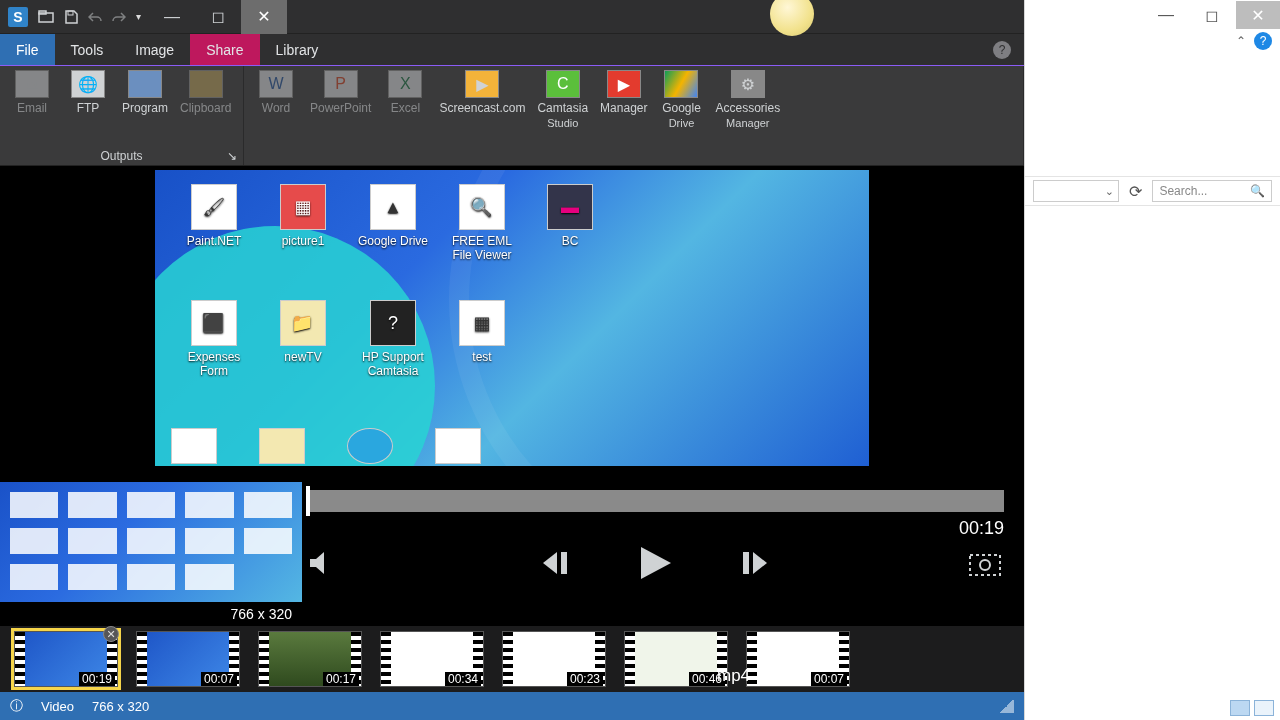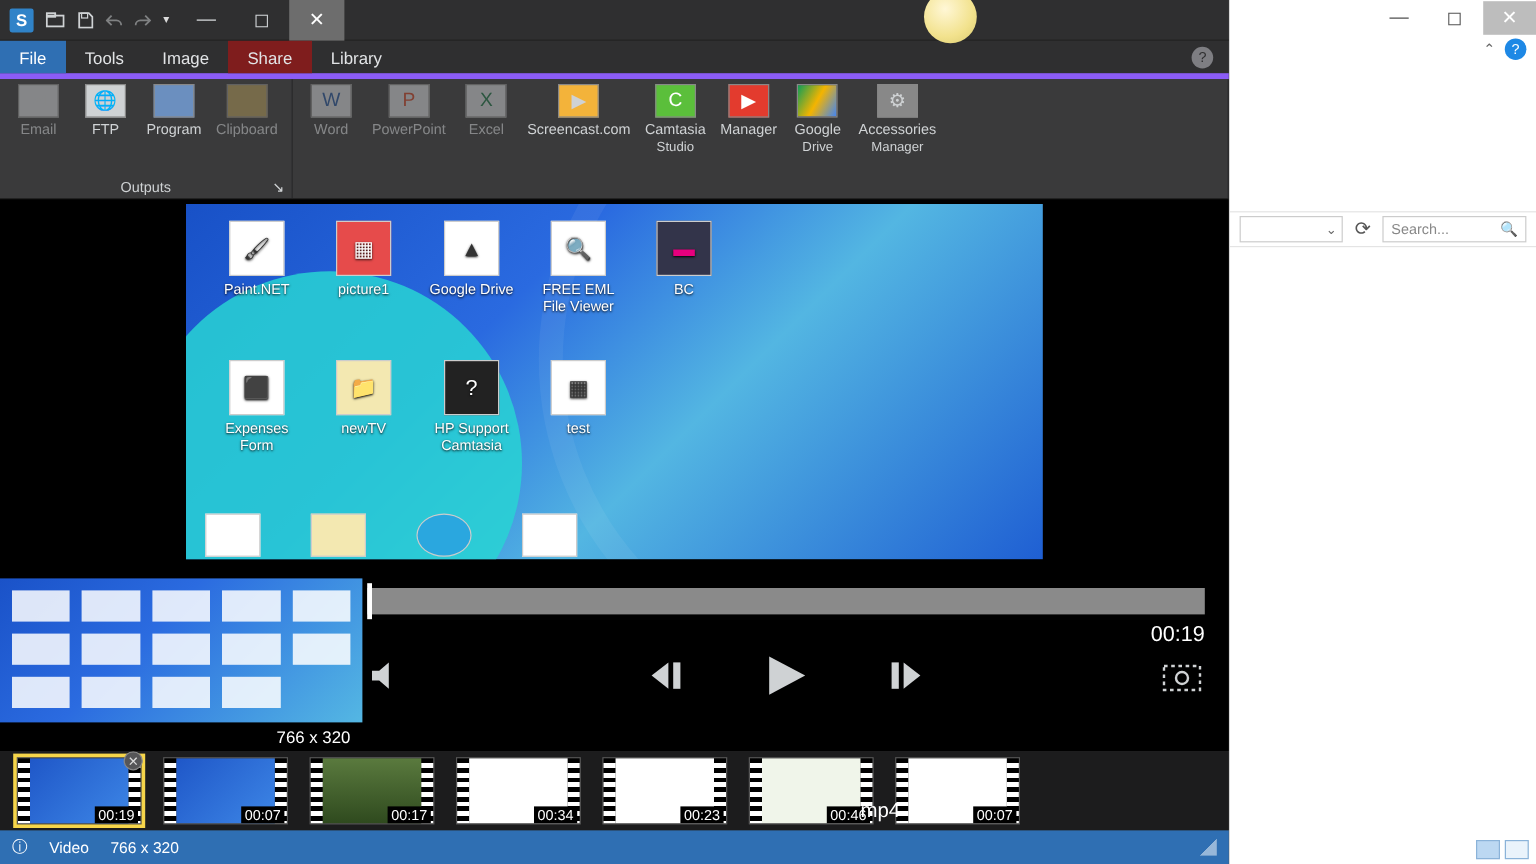--- a/index.html
+++ b/index.html
@@ -32,27 +32,27 @@
 
 .cursor-dot {
   position: absolute; left: 770px; top: -8px; width: 44px; height: 44px;
   background: radial-gradient(circle at 40% 35%, #fff7d6, #f2e28d 60%, #d9c96e);
   border-radius: 50%; pointer-events: none;
 }
 
 
 .menubar {
   height: 32px; display: flex; align-items: stretch; background: #2f2f30;
-  border-bottom: 5px solid #8b5cf6;
+  border-bottom: 1px solid #8b5cf6;
 }
 .menubar .tab {
   padding: 0 16px; display: flex; align-items: center; color: #e2e4e6; font-size: 14px;
 }
 .menubar .tab.file { background: #2f6fb3; color: #fff; }
-.menubar .tab.active { background: #7f1d1d; }
+.menubar .tab.active { background: #be185d; }
 .menubar .spacer { flex: 1; }
 .menubar .help { width: 40px; display: flex; align-items: center; justify-content: center; }
 .help-circle {
   width: 18px; height: 18px; border-radius: 50%; background: #7e7e82;
   color: #2f2f30; display: flex; align-items: center; justify-content: center; font-size: 12px;
 }
 
 
 .ribbon {
   background: #3a3a3b; height: 100px; display: flex; border-bottom: 1px solid #222;

